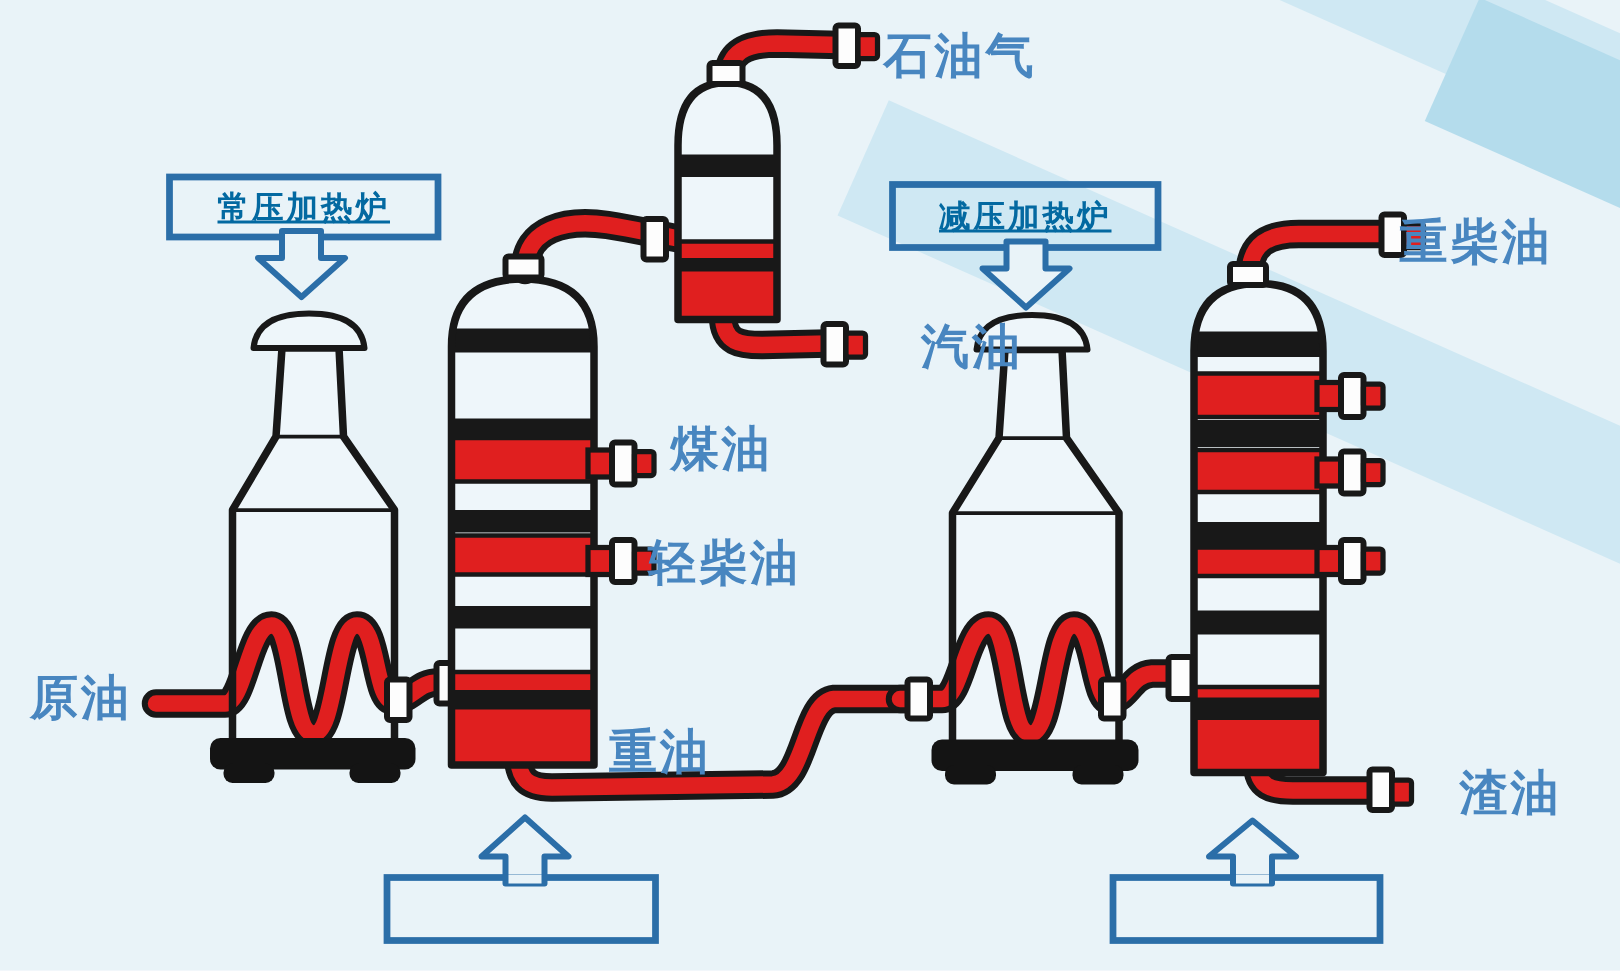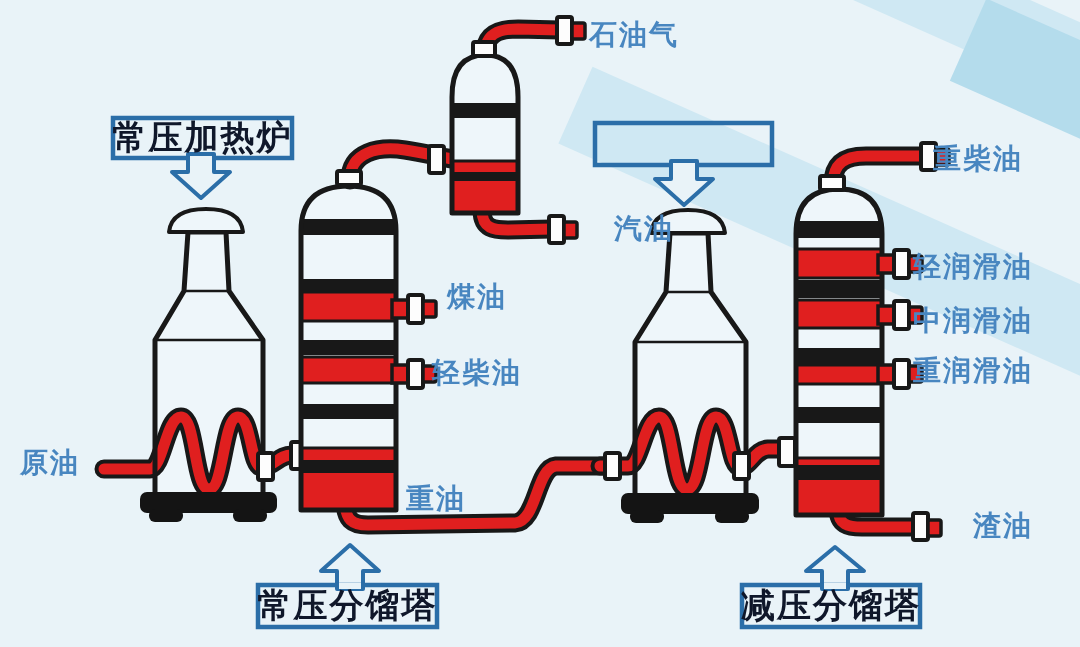--- a/index.html
+++ b/index.html
@@ -1,23 +1,23 @@
 <!DOCTYPE html>
 <html><head>
 <meta charset="utf-8">
 <style>
   html,body{margin:0;padding:0;}
   body{font-family:"DejaVu Sans","Liberation Sans",sans-serif;}
   #stage{position:relative;width:1080px;height:647px;overflow:hidden;background:#e9f3f8;}
   .stripe{position:absolute;background:#cfe8f3;transform:rotate(24deg);}
   .stripe.dark{background:#b4dcec;}
   #art{position:absolute;left:0;top:0;width:1080px;height:647px;}
-  .lbl{position:absolute;color:#4886c0;font-size:28px;font-weight:600;letter-spacing:2px;white-space:nowrap;line-height:1.1;text-align:right;}
+  .lbl{position:absolute;color:#4886c0;font-size:32px;font-weight:600;letter-spacing:2px;white-space:nowrap;line-height:1.1;text-align:right;}
   .boxlbl{position:absolute;display:flex;align-items:center;justify-content:center;
-          color:#0f172a;font-size:34px;font-weight:600;letter-spacing:2px;white-space:nowrap;}
+          color:#0369a1;font-size:21px;font-weight:600;letter-spacing:2px;white-space:nowrap;text-decoration:underline;}
   .pipe-o{stroke:#181818;stroke-width:19;fill:none;stroke-linecap:round;stroke-linejoin:round;}
   .pipe-r{stroke:#e01f1f;stroke-width:11;fill:none;stroke-linecap:round;stroke-linejoin:round;}
   .vessel-fill{fill:#eef6fa;}
   .vessel-line{fill:none;stroke:#181818;stroke-width:5;stroke-linejoin:round;}
   .thin-line{stroke:#181818;stroke-width:2.5;}
   .band-k{fill:#181818;}
   .band-r{fill:#e01f1f;stroke:#181818;stroke-width:3;}
   .conn{fill:#fdfdfd;stroke:#181818;stroke-width:4;}
   .nub{fill:#e01f1f;stroke:#181818;stroke-width:3.5;}
   .stub{fill:#e01f1f;stroke:#181818;stroke-width:3.5;}
@@ -201,28 +201,24 @@
       <rect x="339" y="583" width="22" height="6" fill="#e9f3f8" stroke="none"></rect>
     </g>
     <g>
       <path class="bluearrow" d="M 822 589 L 822 571 L 806 571 L 835 547 L 864 571 L 848 571 L 848 589 Z"></path>
       <rect class="bluebox" x="742" y="585" width="178" height="42"></rect>
       <rect x="824" y="583" width="22" height="6" fill="#e9f3f8" stroke="none"></rect>
     </g>
   </svg>
 
   <div class="boxlbl" style="left:113px;top:118px;width:179px;height:40px;">常压加热炉</div>
-  <div class="boxlbl" style="left:258px;top:585px;width:179px;height:42px;">常压分馏塔</div>
-  <div class="boxlbl" style="left:742px;top:585px;width:178px;height:42px;">减压分馏塔</div>
+  <div class="boxlbl" style="left:595px;top:123px;width:177px;height:42px;">减压加热炉</div>
 
   <div class="lbl" style="left:589px;top:20px;">石油气</div>
   <div class="lbl" style="left:614px;top:214px;">汽油</div>
   <div class="lbl" style="left:447px;top:282px;">煤油</div>
   <div class="lbl" style="left:432px;top:358px;">轻柴油</div>
   <div class="lbl" style="left:20px;top:448px;">原油</div>
   <div class="lbl" style="left:406px;top:484px;">重油</div>
   <div class="lbl" style="left:933px;top:144px;">重柴油</div>
-  <div class="lbl" style="left:913px;top:252px;">轻润滑油</div>
-  <div class="lbl" style="left:913px;top:306px;">中润滑油</div>
-  <div class="lbl" style="left:913px;top:356px;">重润滑油</div>
   <div class="lbl" style="left:973px;top:511px;">渣油</div>
 
 </div>
 
 </body></html>

